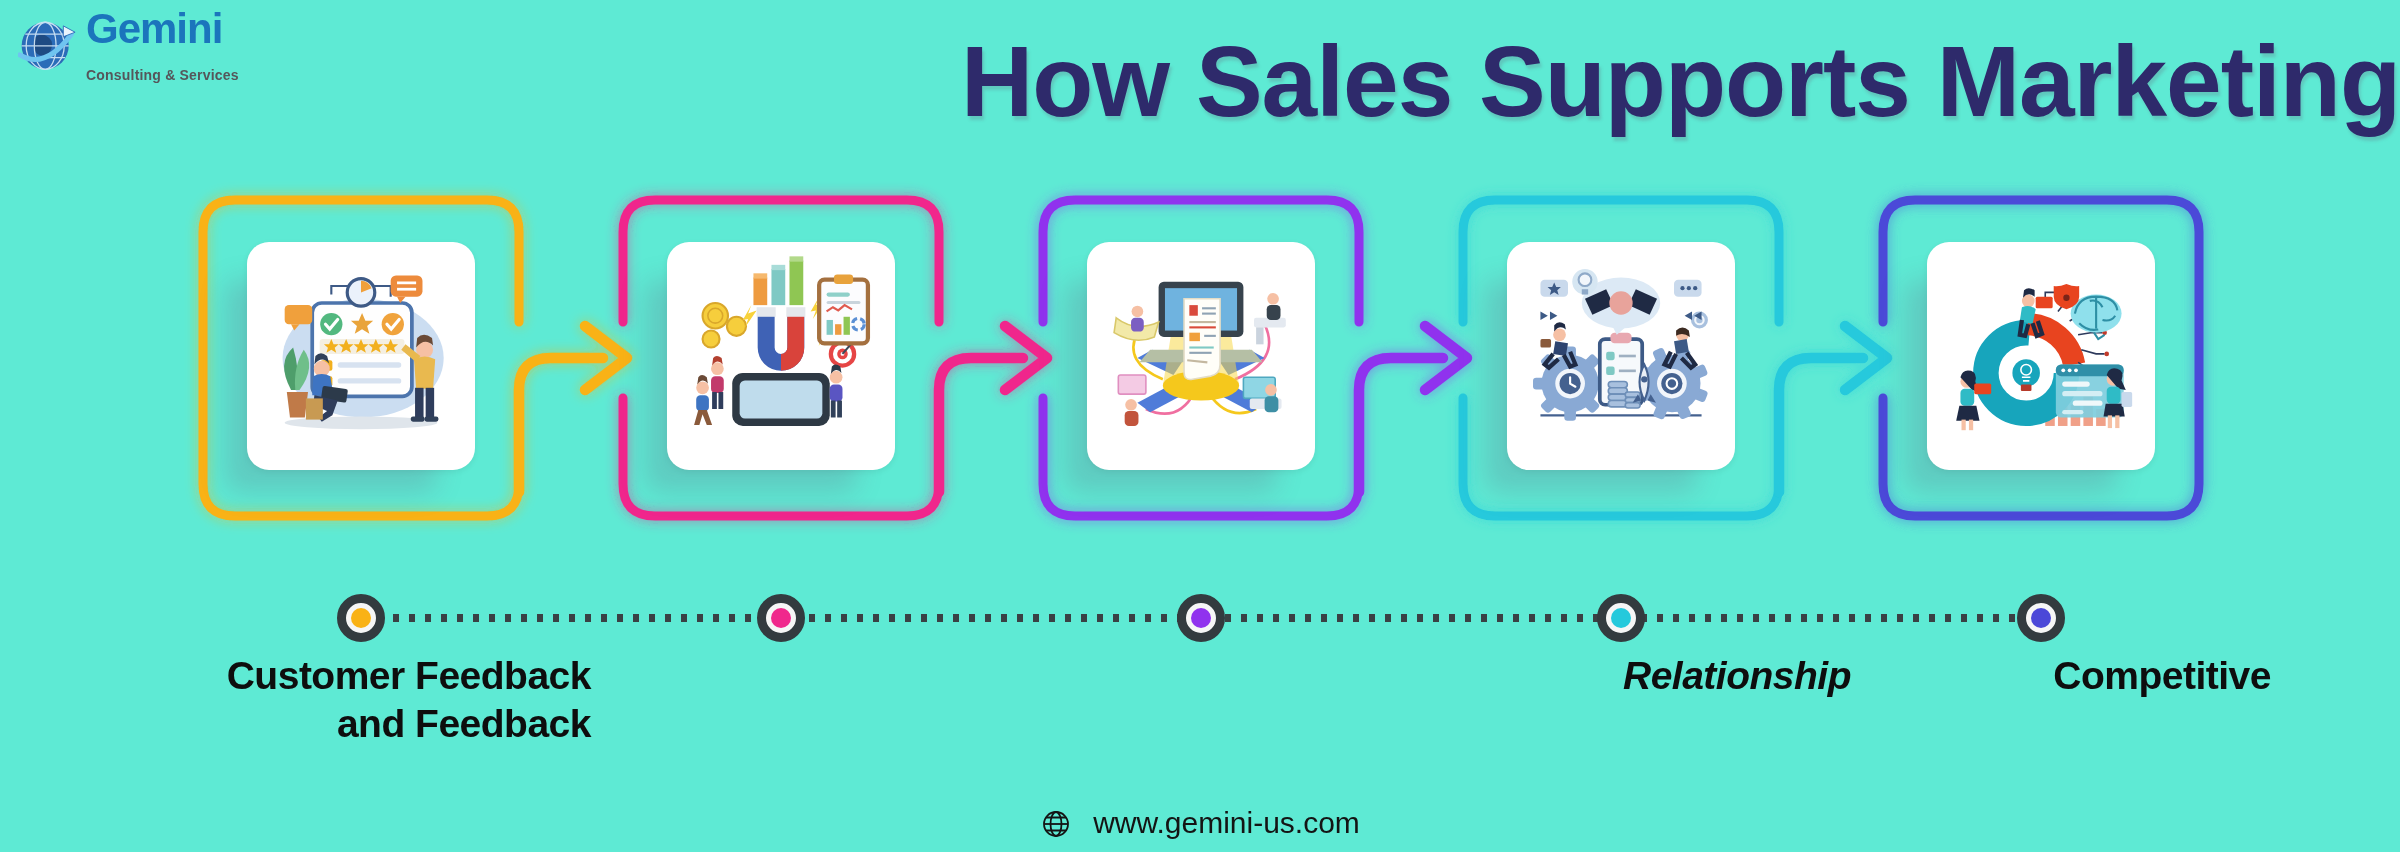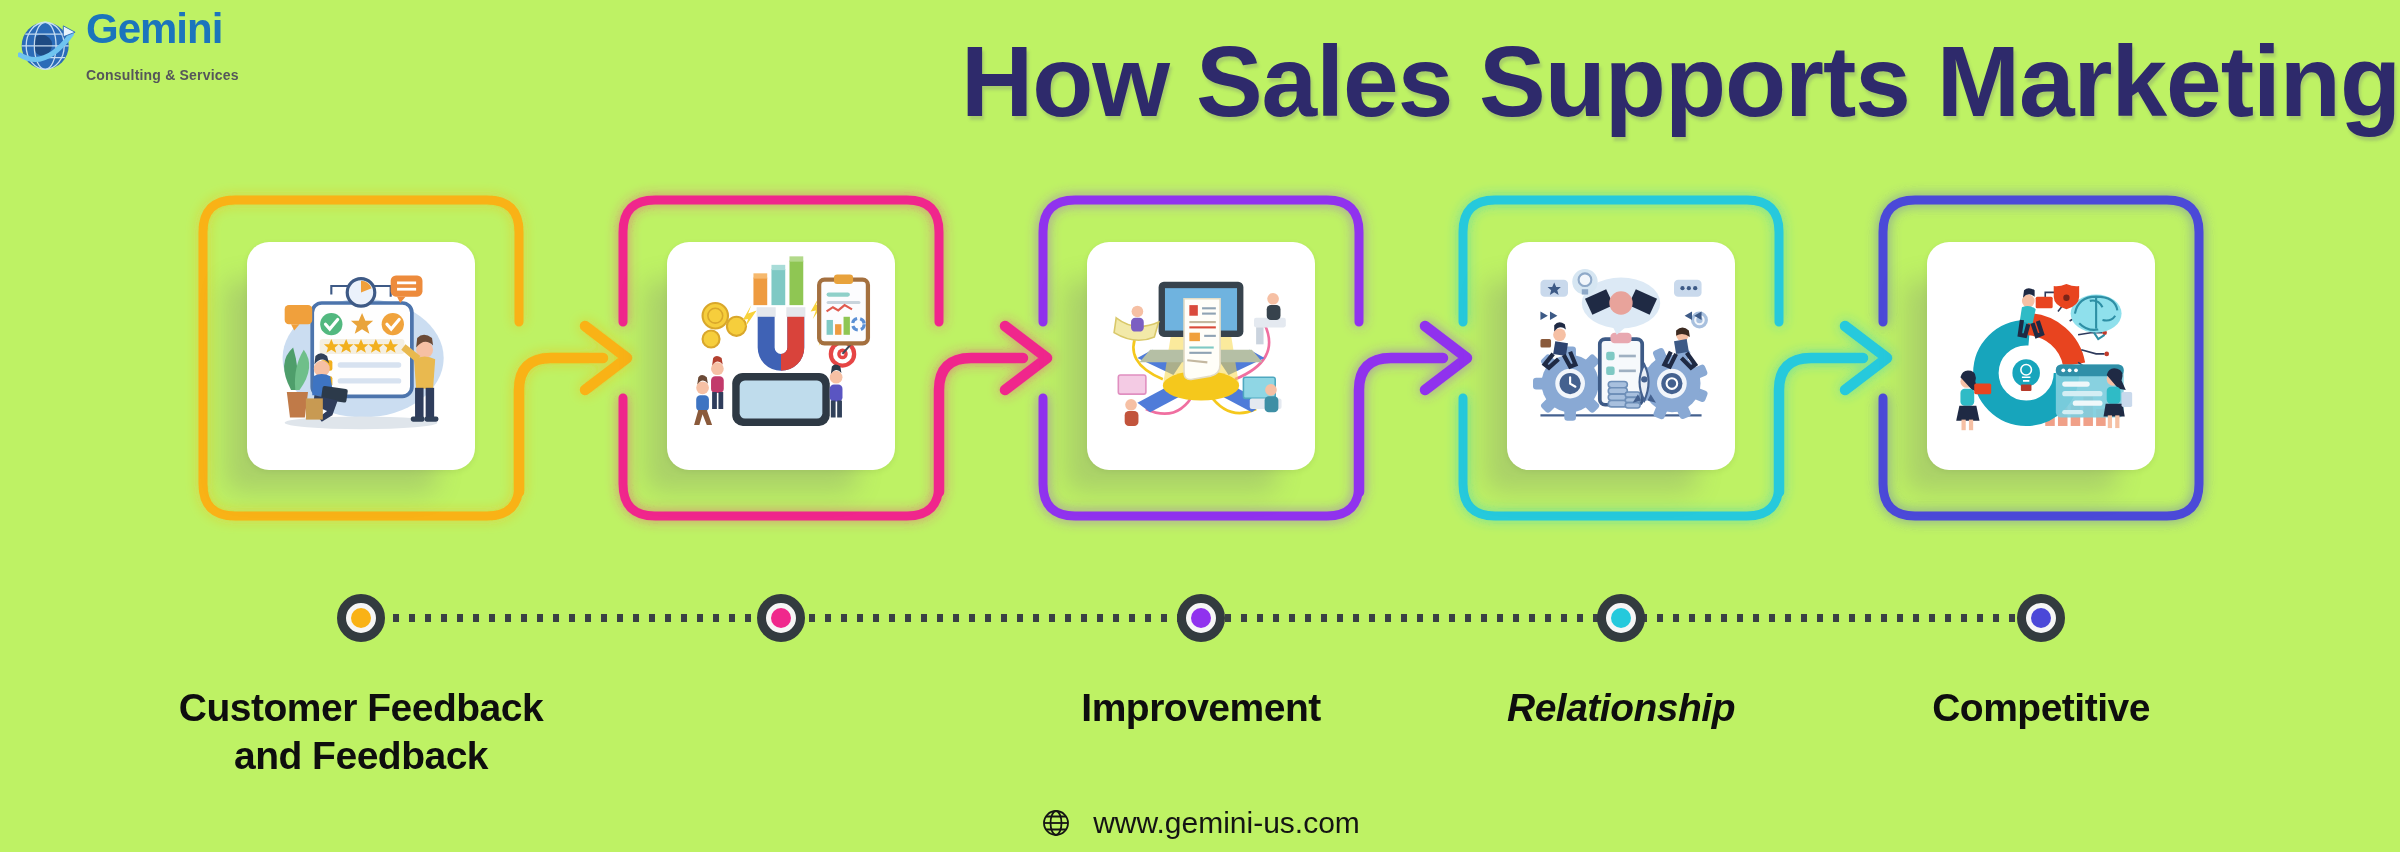--- a/index.html
+++ b/index.html
@@ -43,35 +43,35 @@
   }
   .t-dot {
     position:absolute; top:594px; width:48px; height:48px; box-sizing:border-box;
     border:9px solid #333B3F; border-radius:50%; background:#F6F6F6; z-index:2;
     display:flex; align-items:center; justify-content:center;
   }
   .t-dot-inner { width:20px; height:20px; border-radius:50%; }
 
   
   .step-label {
-    position:absolute; top:684px; width:460px; text-align:center; z-index:2;
+    position:absolute; top:652px; width:460px; text-align:right; z-index:2;
     font-size:39px; font-weight:bold; line-height:1.22; letter-spacing:-.5px; color:#0E0E0E;
   }
   .step-label span { display:block; }
 
   
   .footer {
     position:absolute; left:0; right:0; top:806px; display:flex; z-index:2;
-    align-items:center; justify-content:center; gap:21px; font-size:30px; color:#141414;
+    align-items:flex-end; justify-content:center; gap:21px; font-size:30px; color:#141414;
   }
 </style>
 <title>How Sales Supports Marketing</title></head>
 <body>
 
-<div class="canvas" style="background-color: #bef264;">
+<div class="canvas" style="background-color: #5eead4;">
 
   <div class="logo">
     <span>
       <svg viewBox="0 0 64 64" width="58" height="58">
         <circle cx="30" cy="34" r="26" fill="#2B6CB8"></circle>
         <path d="M18 26 q6 -7 13 -3 q9 5 6 13 q-2 9 -11 9 q-11 -2 -8 -19z" fill="#16355F" opacity=".6"></path>
         <g stroke="#D6EAF8" stroke-width="1.4" fill="none" opacity=".9">
           <ellipse cx="30" cy="34" rx="12" ry="26"></ellipse>
           <ellipse cx="30" cy="34" rx="21" ry="26"></ellipse>
           <line x1="4" y1="34" x2="56" y2="34"></line>
@@ -434,21 +434,20 @@
   </div>
   <div class="t-dot" style="left: 2017px; border-color: rgb(51, 59, 63);">
     <div class="t-dot-inner" style="background-color: rgb(75, 72, 216);"></div>
   </div>
 
   <div class="step-label" style="left: 131px; color: rgb(14, 14, 14);">
     <span>Customer Feedback</span>
     <span>and Feedback</span>
   </div>
   <div class="step-label" style="left: 971px; color: rgb(14, 14, 14);">
-    <span>Improvement</span>
   </div>
   <div class="step-label" style="left: 1391px; color: rgb(14, 14, 14); font-style: italic;">
     <span>Relationship</span>
   </div>
   <div class="step-label" style="left: 1811px; color: rgb(14, 14, 14);">
     <span>Competitive</span>
   </div>
 
   <div class="footer">
     <span style="display:flex">

